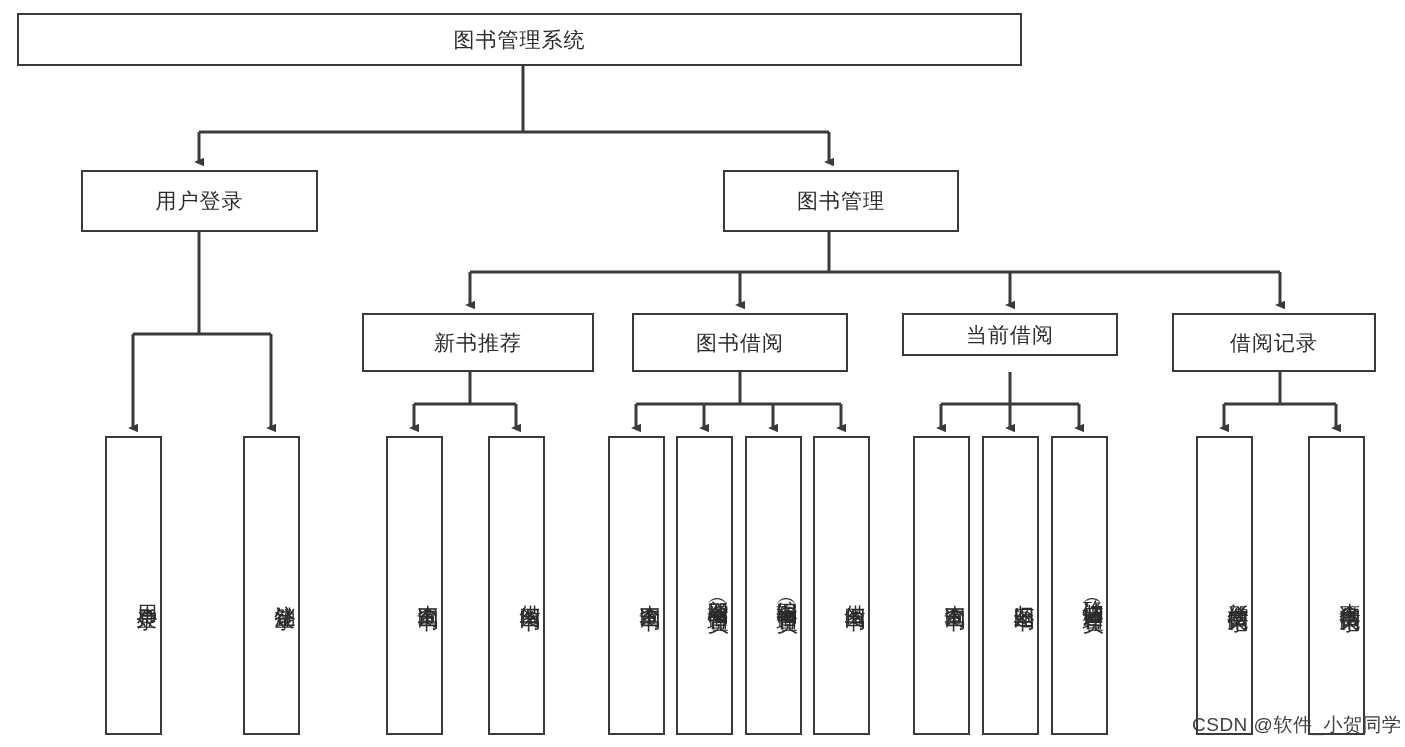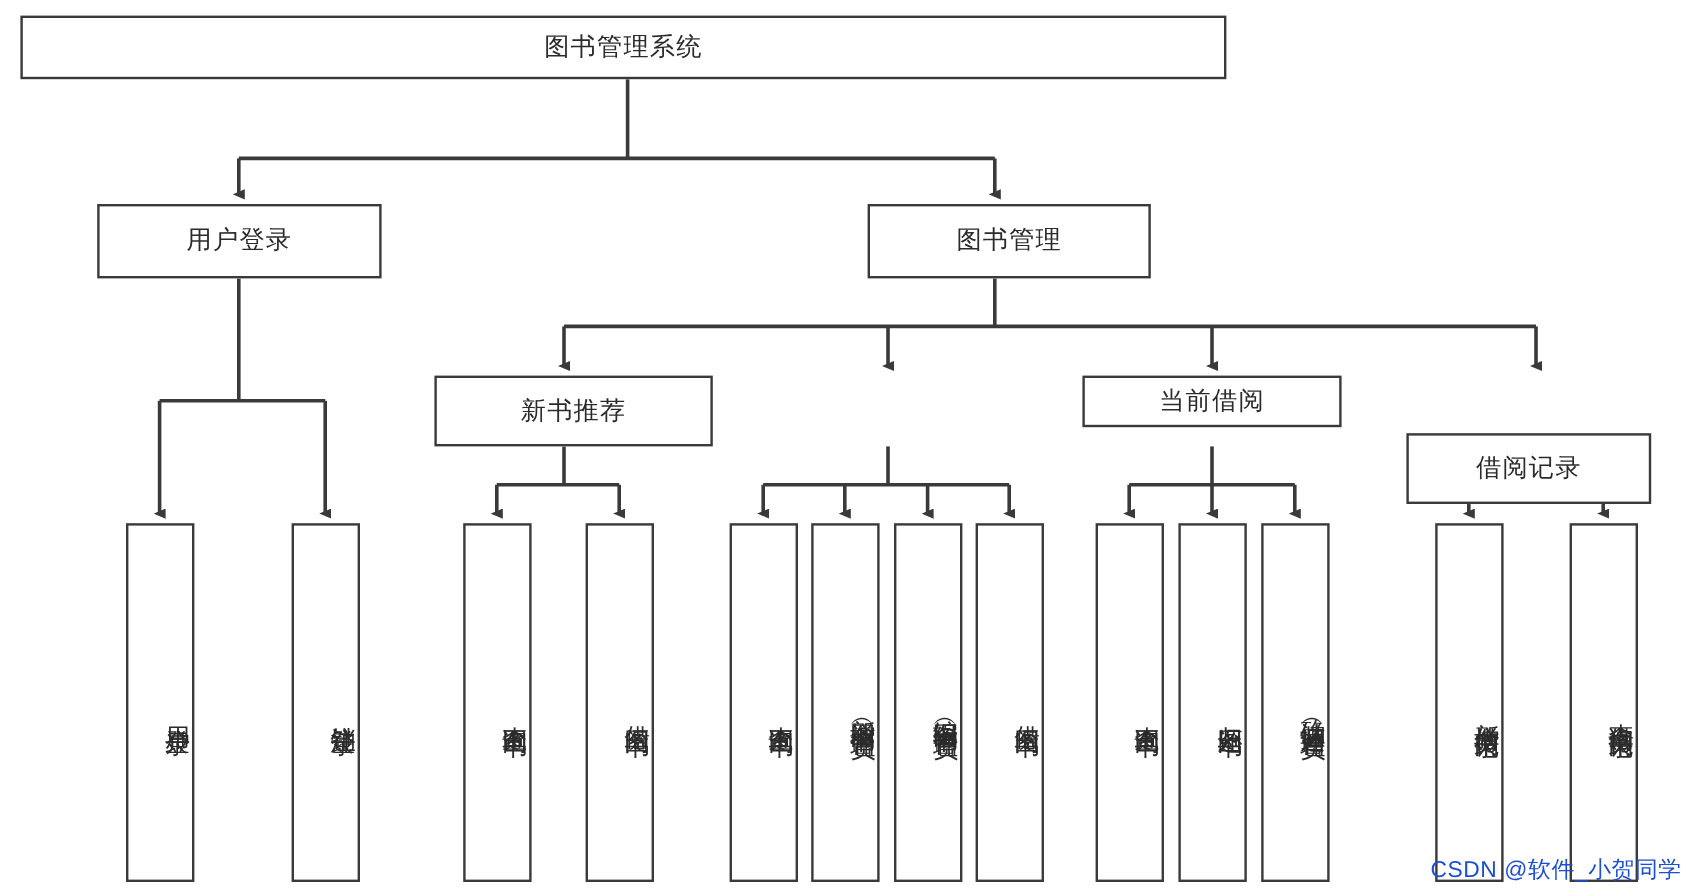--- a/index.html
+++ b/index.html
@@ -51,21 +51,21 @@
     padding-top: 12px;
     align-items: flex-start;
     justify-content: center;
     white-space: nowrap;
   }
   .node .label {
     display: block;
   }
   .watermark {
     position: absolute;
-    color: #1d4ed8;
+    color: #404040;
     font-size: 19px;
     letter-spacing: 0.5px;
     z-index: 5;
     white-space: nowrap;
   }
 </style>
 </head>
 <body>
 
 <div id="canvas">
@@ -127,24 +127,27 @@
   <div class="node horiz" style="left:81px; top:170px; width:237px; height:62px;">
     <span class="label">用户登录</span>
   </div>
   <div class="node horiz" style="left:711px; top:170px; width:236px; height:62px;margin-left:12px;">
     <span class="label">图书管理</span>
   </div>
 
   <div class="node horiz" style="left:362px; top:313px; width:232px; height:59px;">
     <span class="label">新书推荐</span>
   </div>
+  <div class="node horiz" style="left:632px; top:313px; width:216px; height:59px;">
+    <span class="label">图书借阅</span>
+  </div>
   <div class="node horiz" style="left:902px; top:313px; width:216px; height:43px;">
     <span class="label">当前借阅</span>
   </div>
-  <div class="node horiz" style="left:1172px; top:313px; width:204px; height:59px;margin-top:48px;">
+  <div class="node horiz" style="left:1172px; top:313px; width:204px; height:59px;">
     <span class="label">借阅记录</span>
   </div>
 
   <div class="node vert" style="left:105px; top:436px; width:57px; height:299px;">
     <span class="label">用户登录</span>
   </div>
   <div class="node vert" style="left:243px; top:436px; width:57px; height:299px;">
     <span class="label">注销登录</span>
   </div>
 

